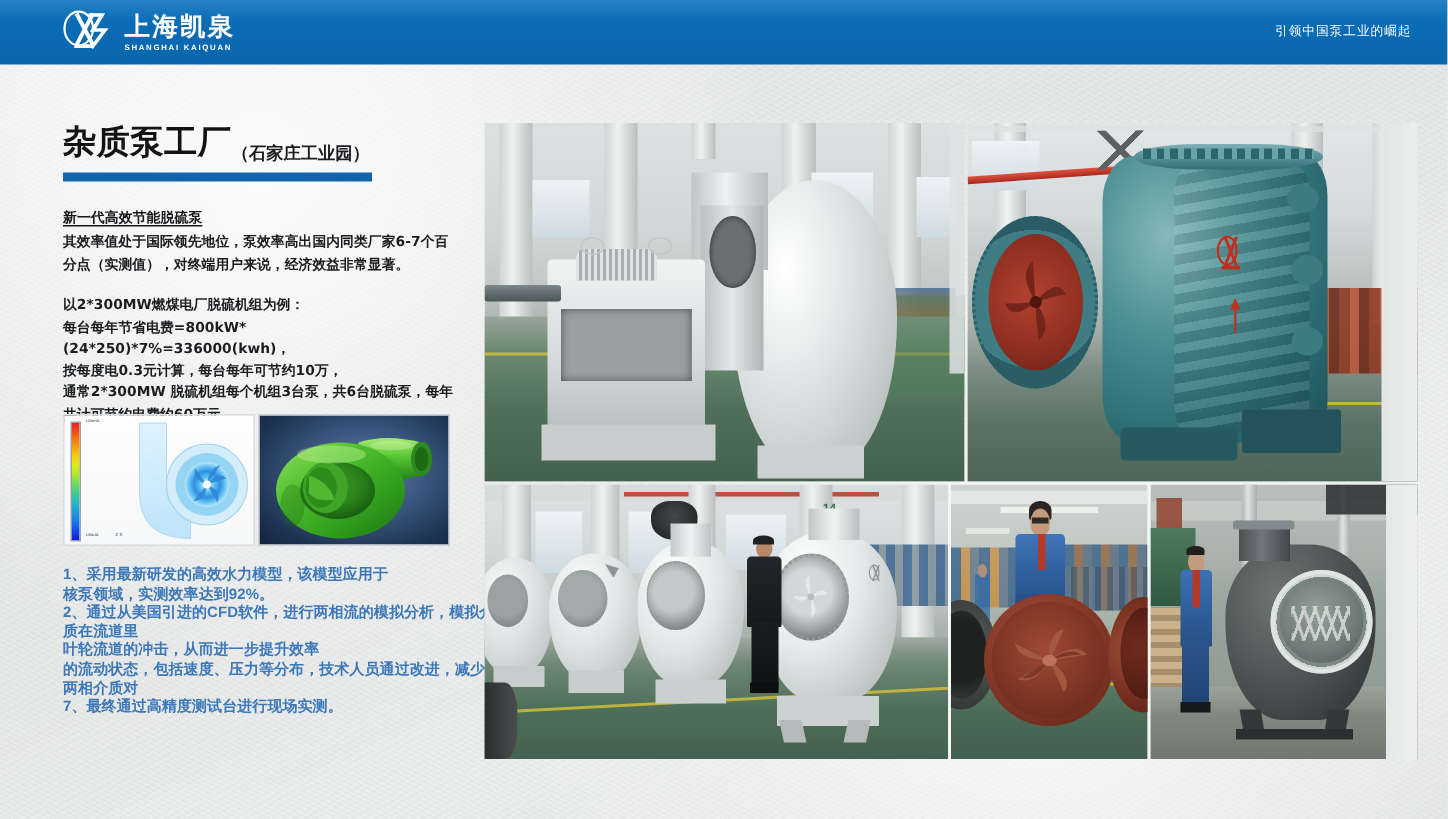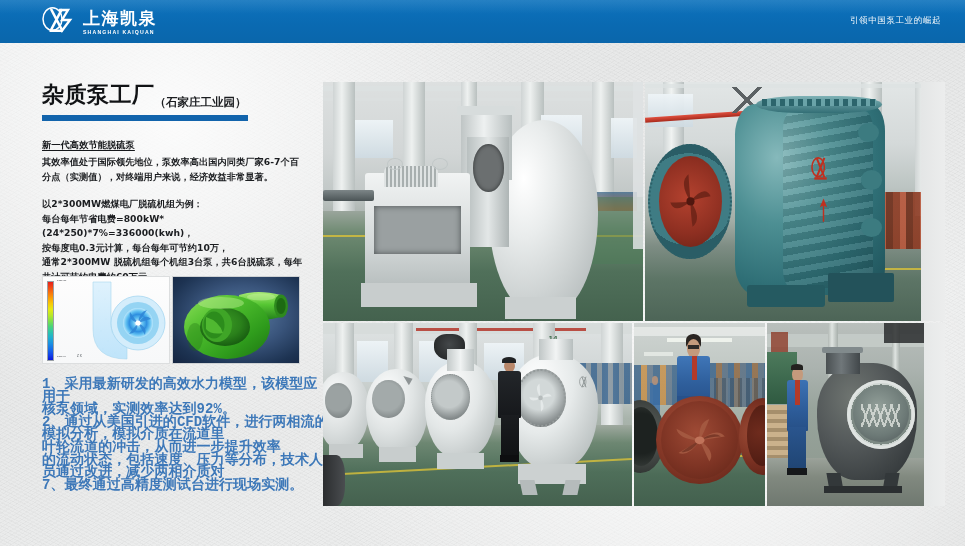--- a/index.html
+++ b/index.html
@@ -122,23 +122,23 @@
   
   #fig-3d {
     width: 128px; height: 88px;
     background: radial-gradient(ellipse at 55% 45%, #5d7fa6 0%, #39547b 45%, #1d3352 78%, #142440 100%);
     border: 1px solid #cfd2d4;
   }
 
   
   #notes { position: absolute; left: 42px; top: 378px; width: 288px; }
   .note-line {
-    font-size: 14px; color: #2f6fb5; font-weight: 700;
+    font-size: 10px; color: #2f6fb5; font-weight: 700;
     line-height: 12.6px; letter-spacing: .05px;
-    font-family: Liberation Mono, monospace;
+    font-family: Liberation Sans, sans-serif;
     opacity: .92;
   }
 
   
   #photos { position: absolute; left: 323px; top: 82px; width: 622px; height: 424px; }
   .photo { position: absolute; overflow: hidden; }
   .ph-inner { position: absolute; inset: 0; }
 
   
   .hall-bg {

